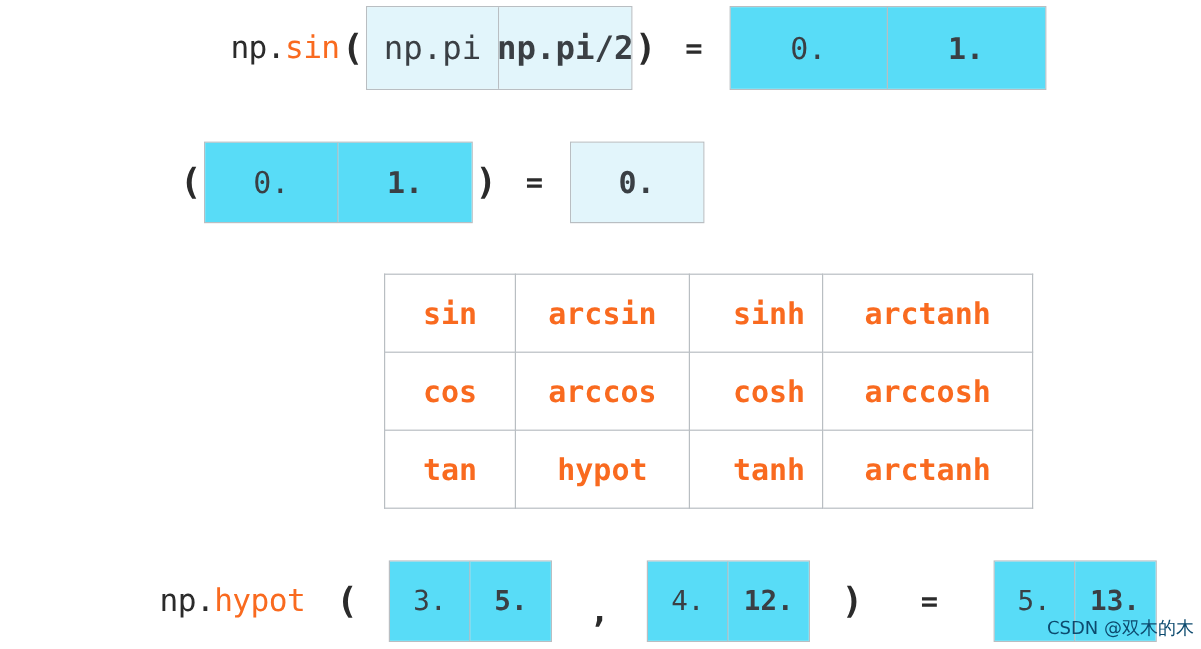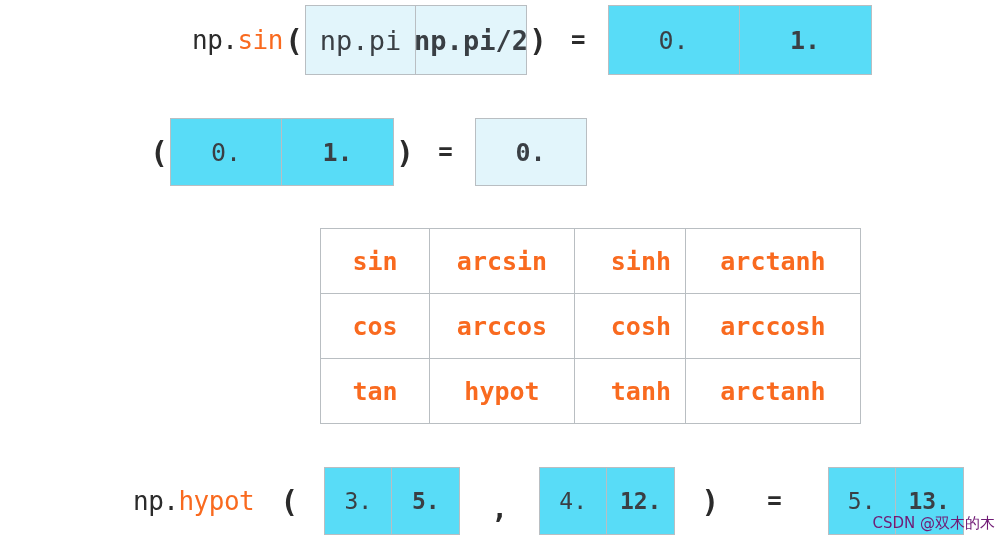--- a/index.html
+++ b/index.html
@@ -125,21 +125,21 @@
   #fn-table td.c2 { width: 82px; text-align: right; }
   #fn-table td.c3 { width: 146px; }
 
   
   #watermark {
     position: absolute;
     right: 6px;
     bottom: 8px;
     font-family: "DejaVu Sans", sans-serif;
     font-size: 15px;
-    color: #701a75;
+    color: #0c4a6e;
     white-space: nowrap;
   }
 </style>
 </head>
 <body>
 
 <div class="stage">
 
   <div class="expr-row" id="row-sin">
     <span class="call-label"><span>np.</span><span class="fn">sin</span></span>

